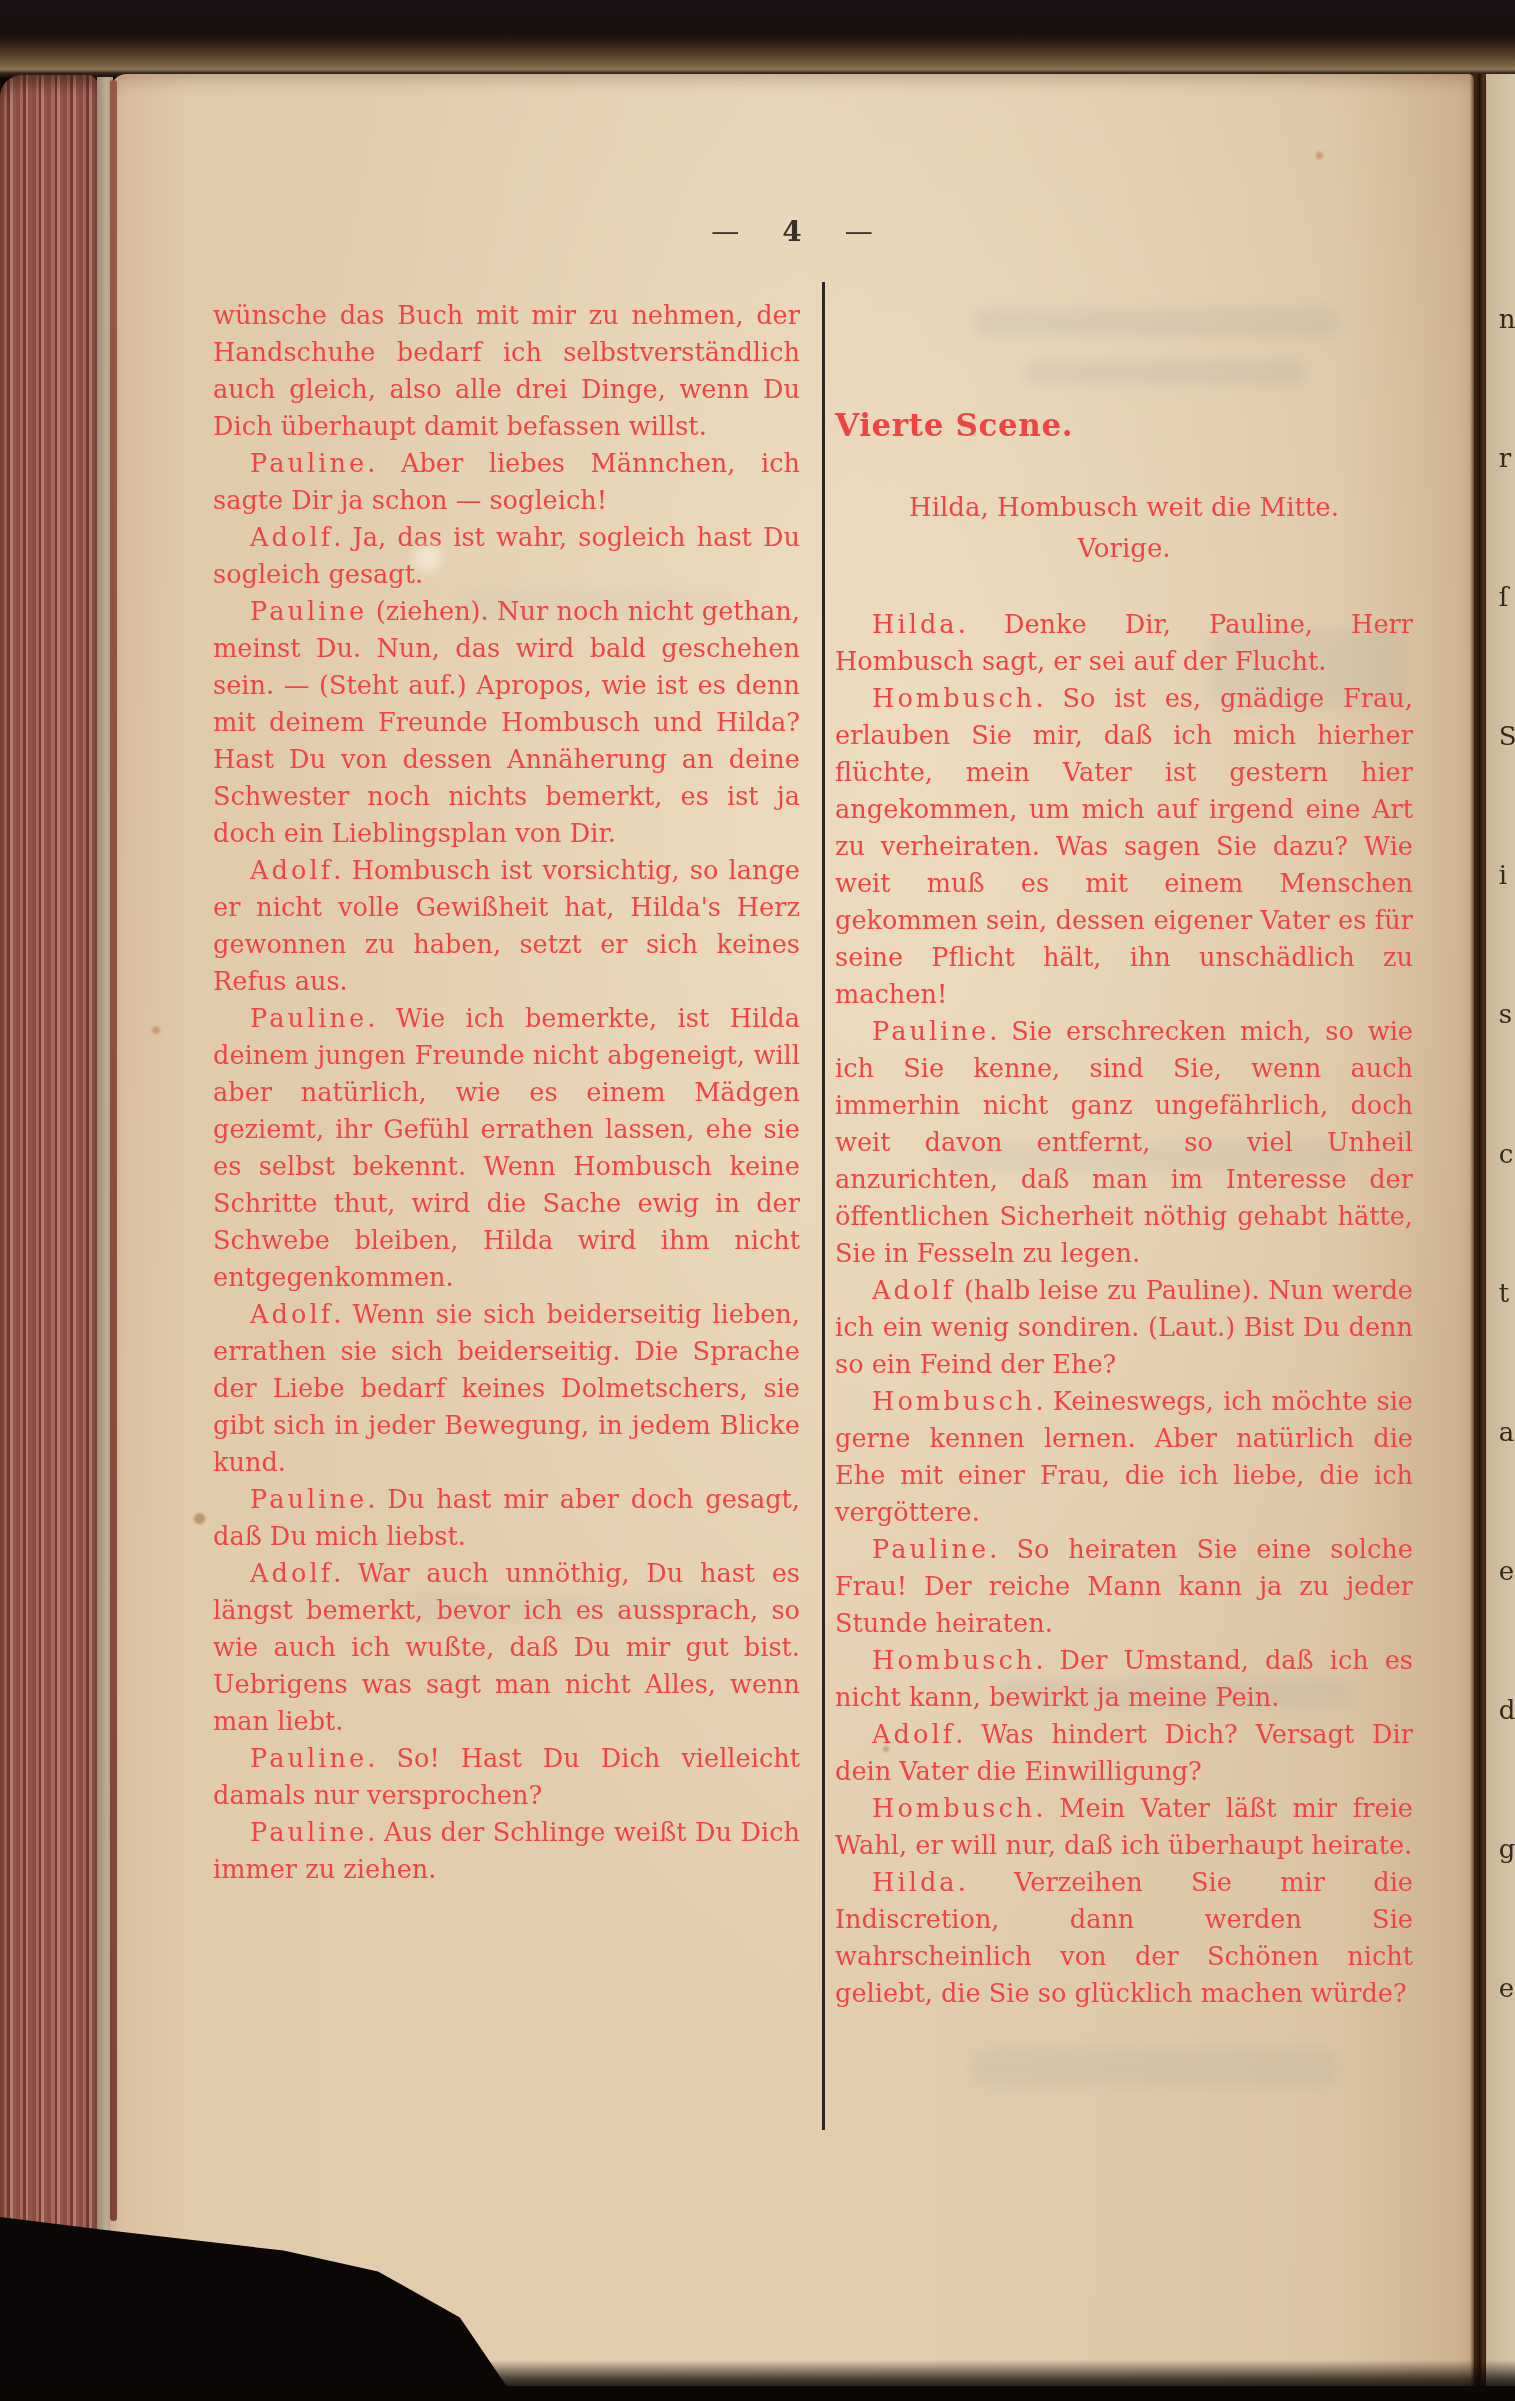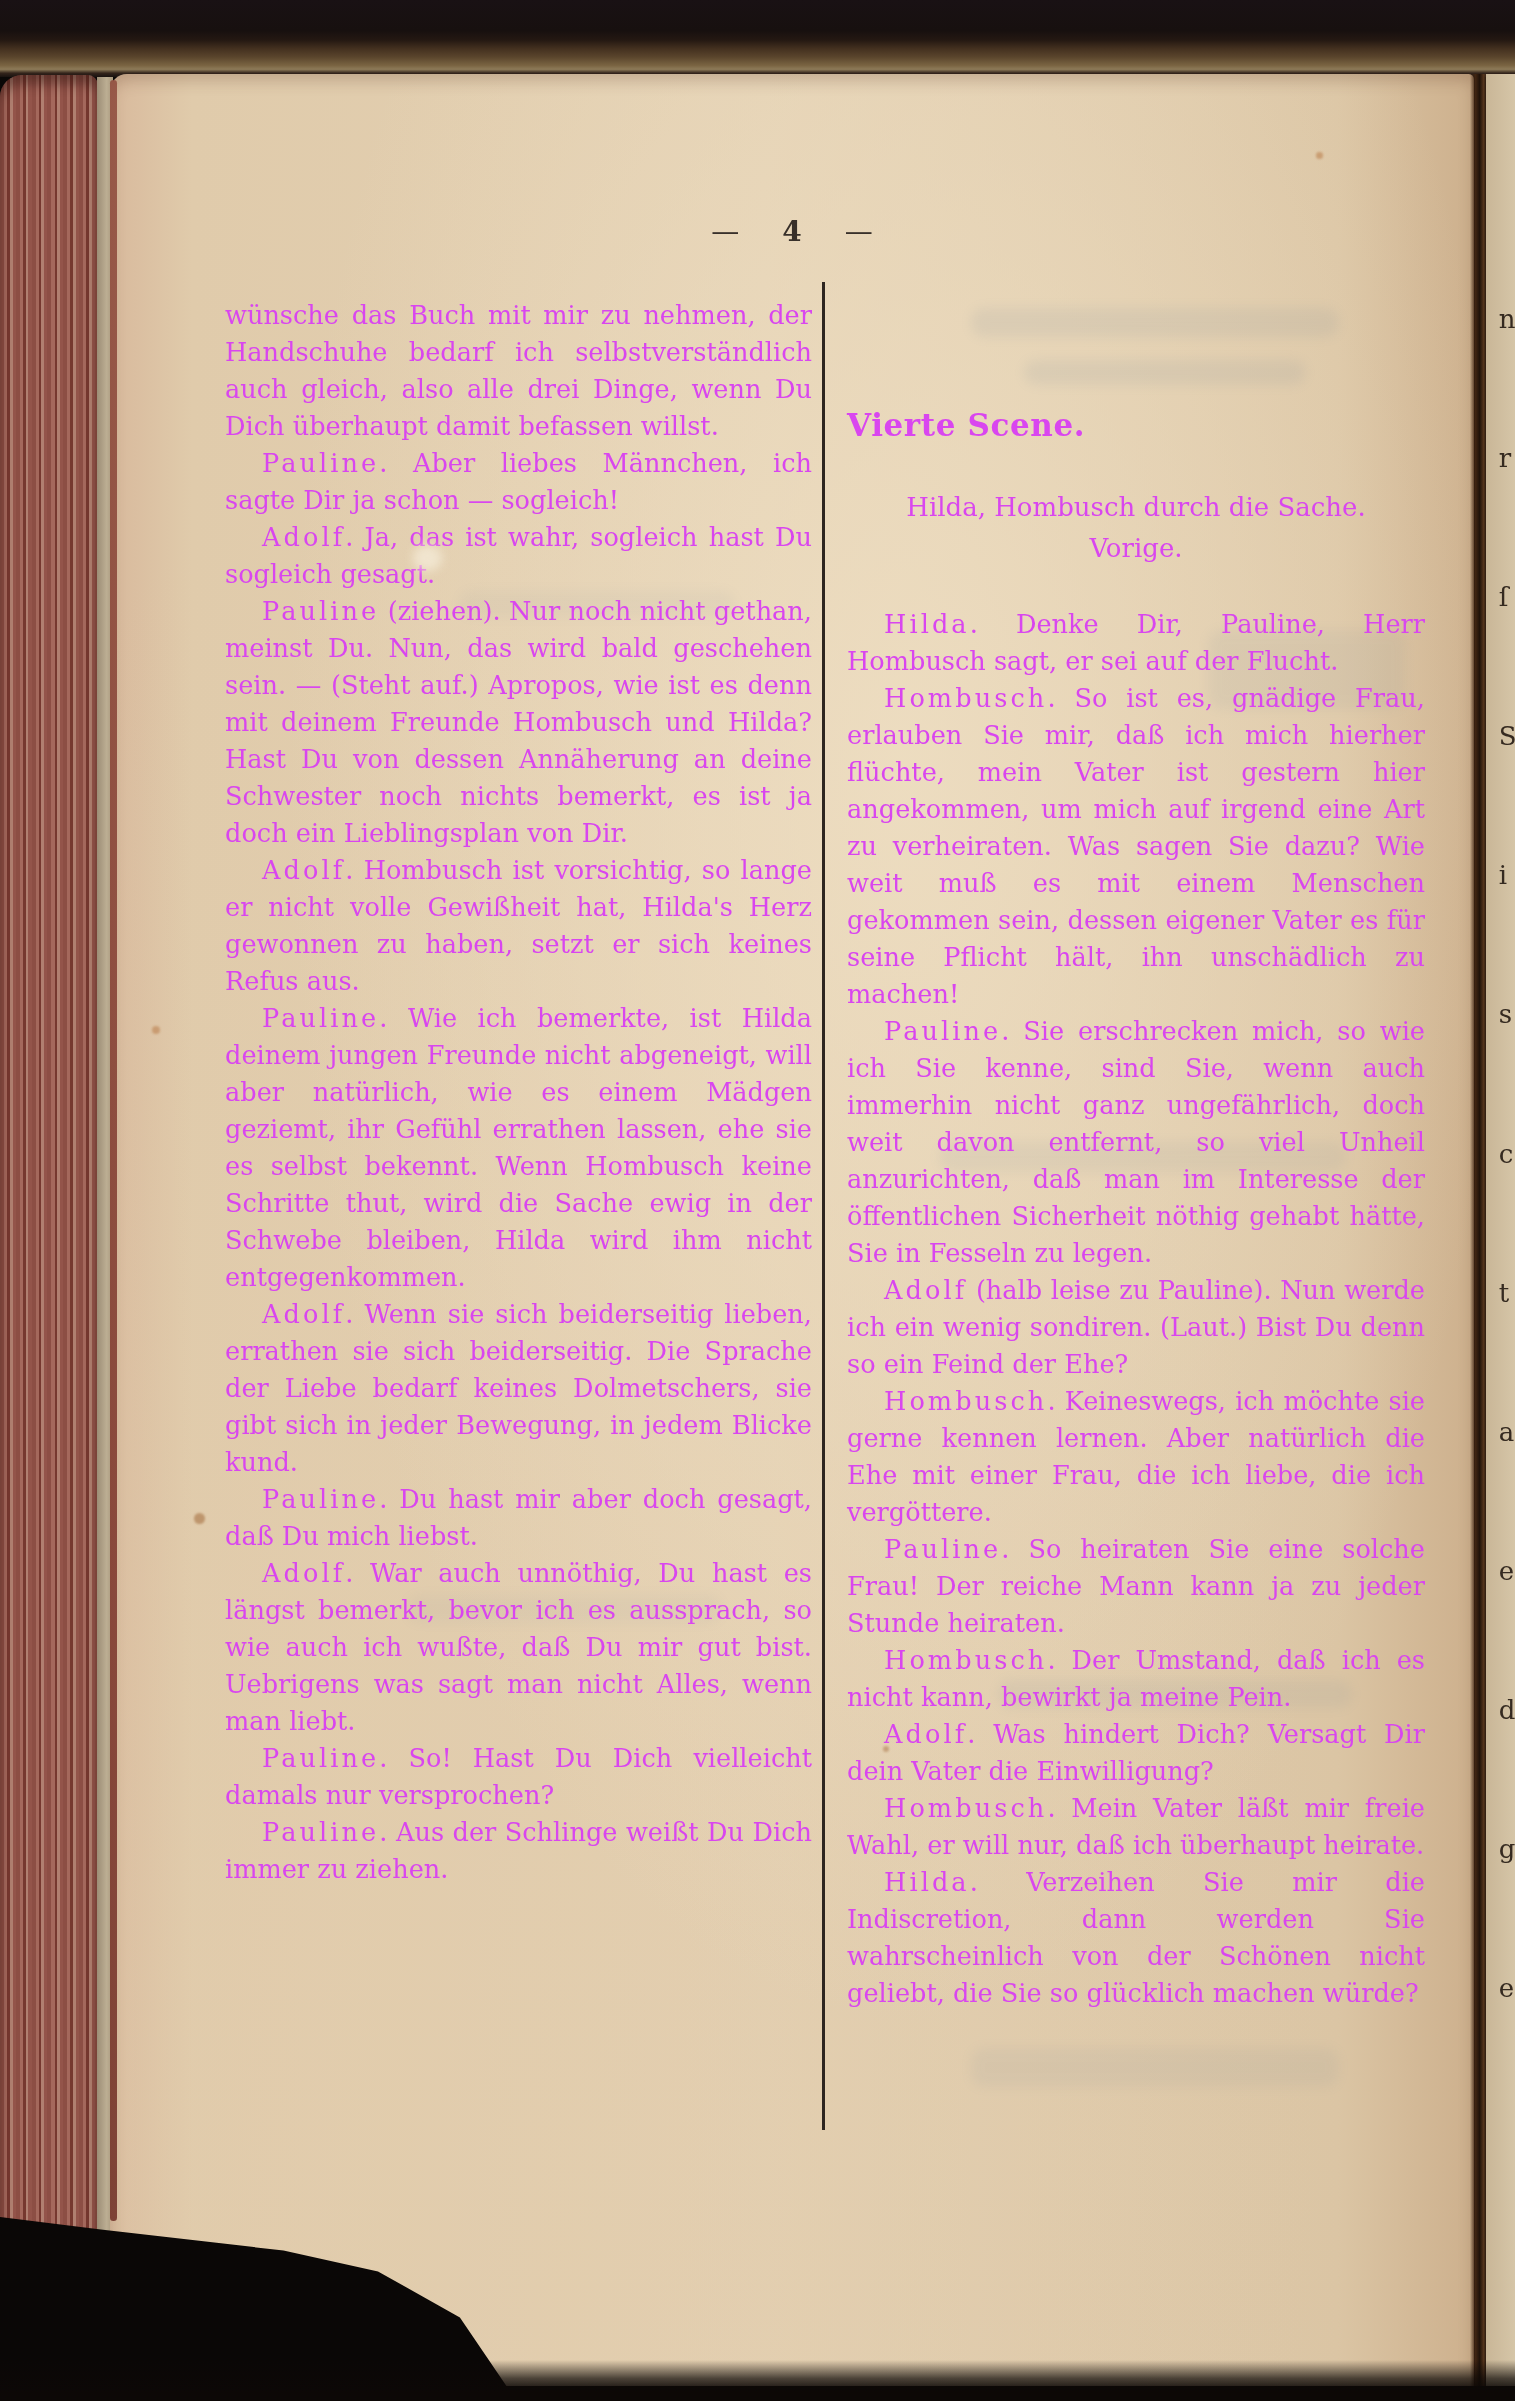--- a/index.html
+++ b/index.html
@@ -53,22 +53,22 @@
 
   
   .page-head{
     left:110px;top:215px;width:1364px;
     display:flex;justify-content:center;align-items:center;gap:43px;
     font-size:28px;color:#38302a;z-index:6;
   }
 
   
   .col{
-    font-size:25.6px;line-height:37px;color:#d946ef;
-    text-align:justify;z-index:6;margin-left:12px;
+    font-size:25.6px;line-height:37px;color:#ef4444;
+    text-align:justify;z-index:6;
   }
   .col-left{left:213px;top:297px;width:587px;}
   .col-right{left:835px;top:297px;width:578px;}
   .para{margin:0;text-indent:37px;}
   .para.no-indent{text-indent:0;}
   .speaker{letter-spacing:.12em;}
   .divider{
     left:822px;top:282px;width:3.3px;height:1848px;
     background:#2e2620;z-index:5;
   }
@@ -148,21 +148,21 @@
     <p class="para"><span class="speaker">Adolf</span><span>. </span>War auch unnöthig, Du hast es längst bemerkt, bevor ich es aussprach, so wie auch ich wußte, daß Du mir gut bist. Uebrigens was sagt man nicht Alles, wenn man liebt.</p>
     <p class="para"><span class="speaker">Pauline</span><span>. </span>So! Hast Du Dich vielleicht damals nur versprochen?</p>
     <p class="para"><span class="speaker">Pauline</span><span>. </span>Aus der Schlinge weißt Du Dich immer zu ziehen.</p>
   </div>
 
 <div class="abs divider"></div>
 
 <div class="abs col col-right">
   <p class="scene-title">Vierte Scene.</p>
   <div class="cast">
-    <div>Hilda, Hombusch durch die Sache.</div>
+    <div>Hilda, Hombusch weit die Mitte.</div>
     <div>Vorige.</div>
   </div>
   <div class="paras">
       <p class="para"><span class="speaker">Hilda</span><span>. </span>Denke Dir, Pauline, Herr Hombusch sagt, er sei auf der Flucht.</p>
       <p class="para"><span class="speaker">Hombusch</span><span>. </span>So ist es, gnädige Frau, erlauben Sie mir, daß ich mich hierher flüchte, mein Vater ist gestern hier angekommen, um mich auf irgend eine Art zu verheiraten. Was sagen Sie dazu? Wie weit muß es mit einem Menschen gekommen sein, dessen eigener Vater es für seine Pflicht hält, ihn unschädlich zu machen!</p>
       <p class="para"><span class="speaker">Pauline</span><span>. </span>Sie erschrecken mich, so wie ich Sie kenne, sind Sie, wenn auch immerhin nicht ganz ungefährlich, doch weit davon entfernt, so viel Unheil anzurichten, daß man im Interesse der öffentlichen Sicherheit nöthig gehabt hätte, Sie in Fesseln zu legen.</p>
       <p class="para"><span class="speaker">Adolf</span><span> (halb leise zu Pauline). </span>Nun werde ich ein wenig sondiren. (Laut.) Bist Du denn so ein Feind der Ehe?</p>
       <p class="para"><span class="speaker">Hombusch</span><span>. </span>Keineswegs, ich möchte sie gerne kennen lernen. Aber natürlich die Ehe mit einer Frau, die ich liebe, die ich vergöttere.</p>
       <p class="para"><span class="speaker">Pauline</span><span>. </span>So heiraten Sie eine solche Frau! Der reiche Mann kann ja zu jeder Stunde heiraten.</p>
       <p class="para"><span class="speaker">Hombusch</span><span>. </span>Der Umstand, daß ich es nicht kann, bewirkt ja meine Pein.</p>

